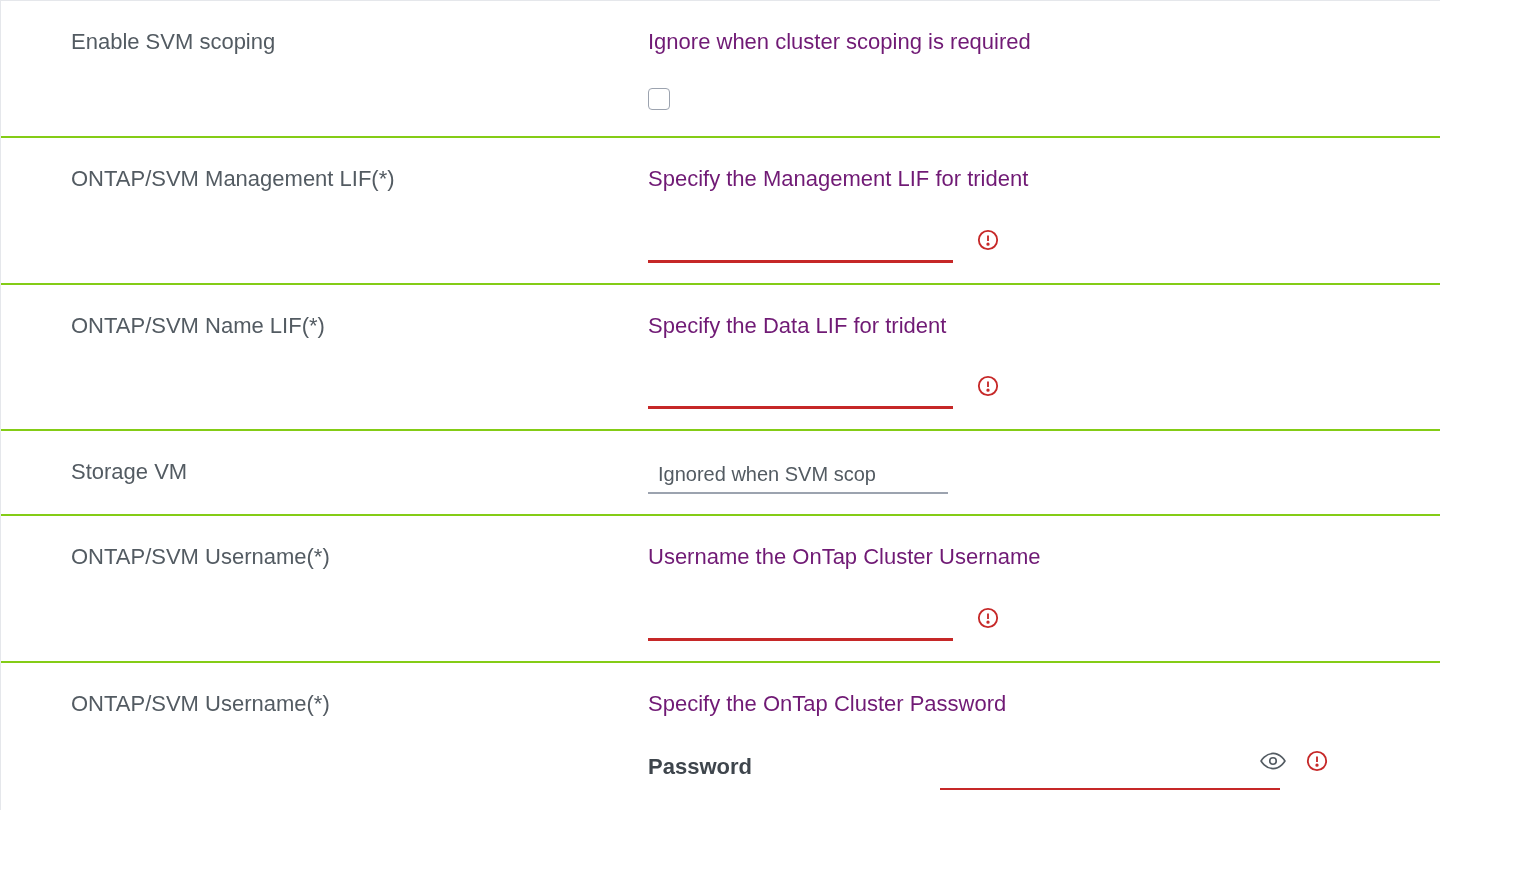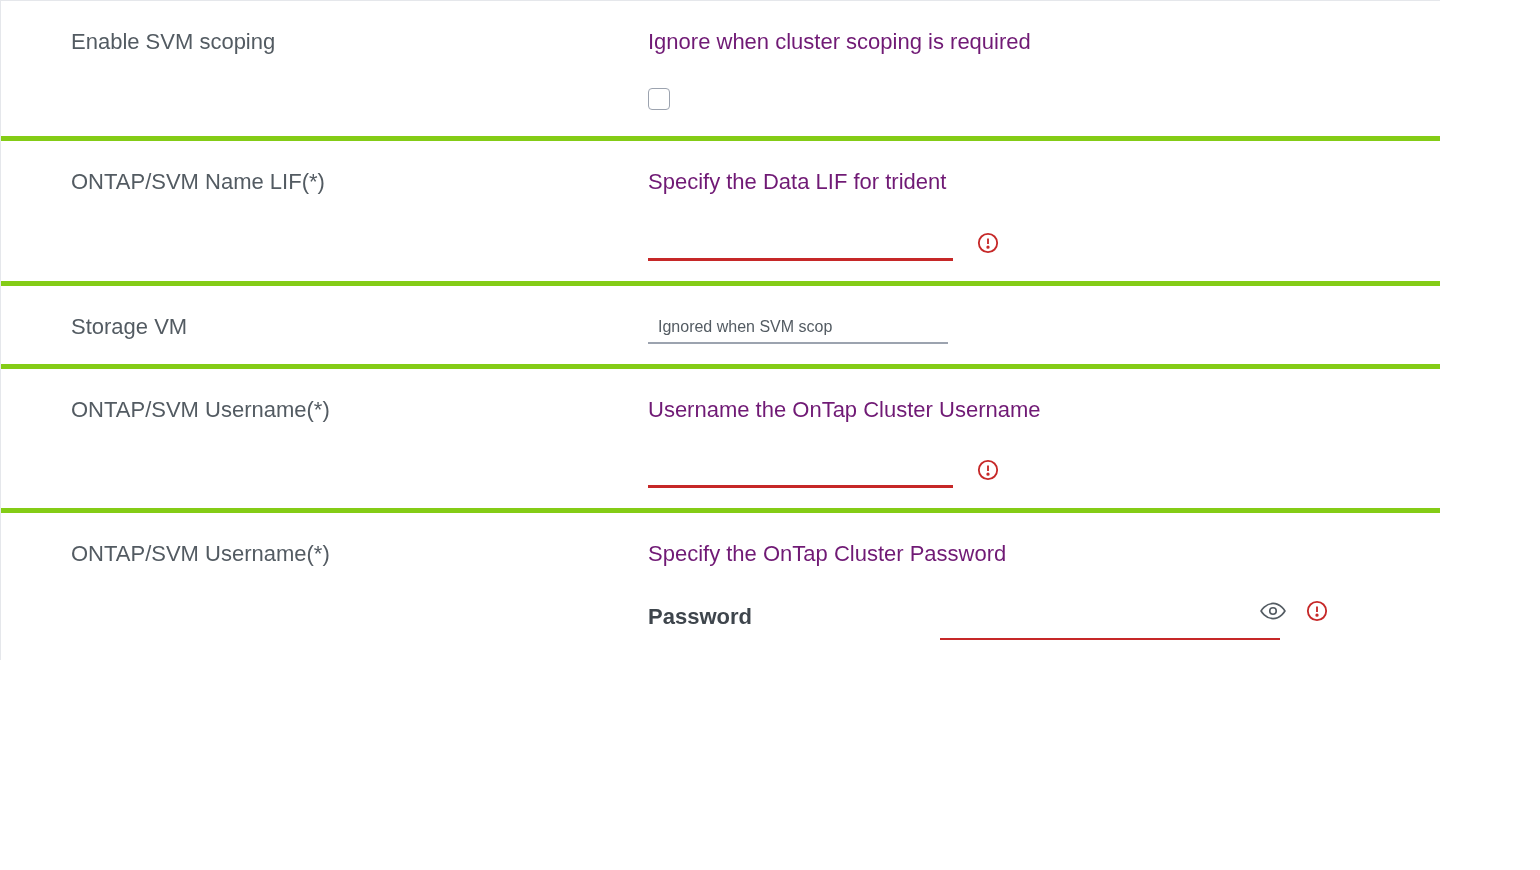--- a/index.html
+++ b/index.html
@@ -14,21 +14,21 @@
       font-size: 22px;
     }
     .form-container {
       width: 1440px;
       margin: 0;
       border-top: 1px solid #E5E7EB;
       border-left: 1px solid #E5E7EB;
     }
     .form-row {
       display: flex;
-      border-bottom: 5px solid #84cc16;
+      border-bottom: 2px solid #84cc16;
       padding: 26px 0 20px 0;
       position: relative;
     }
     .form-row.last {
       border-bottom: none;
     }
     .label-col {
       width: 577px;
       padding-left: 70px;
       flex-shrink: 0;
@@ -62,21 +62,21 @@
     }
     .input-wrap {
       position: relative;
       display: inline-block;
       width: 325px;
     }
     .text-input {
       width: 300px;
       border: none;
       border-bottom: 2px solid #9CA3AF;
-      font-size: 16px;
+      font-size: 20px;
       padding: 6px 4px 6px 10px;
       outline: none;
       color: #535B62;
       background: transparent;
       font-family: inherit;
     }
     .text-input.error {
       border-bottom: 3px solid #C62828;
       width: 305px;
     }
@@ -148,20 +148,38 @@
       <div class="label">Enable SVM scoping</div>
     </div>
     <div class="value-col">
       <div class="description">Ignore when cluster scoping is required</div>
       <div class="checkbox-container">
         <div class="checkbox"></div>
       </div>
     </div>
   </div>
 
+  <div class="form-row">
+    <div class="label-col">
+      <div class="label">ONTAP/SVM Management LIF(*)</div>
+    </div>
+    <div class="value-col">
+      <div class="description">Specify the Management LIF for trident</div>
+      <div class="input-wrap">
+        <input type="text" class="text-input error" value="" style="">
+        <span class="error-icon">
+          <svg viewBox="0 0 24 24" fill="none" stroke="currentColor" stroke-width="2">
+            <circle cx="12" cy="12" r="10"></circle>
+            <line x1="12" y1="7" x2="12" y2="13"></line>
+            <circle cx="12" cy="16.5" r="0.8" fill="currentColor"></circle>
+          </svg>
+        </span>
+      </div>
+    </div>
+  </div>
 
   <div class="form-row">
     <div class="label-col">
       <div class="label">ONTAP/SVM Name LIF(*)</div>
     </div>
     <div class="value-col">
       <div class="description">Specify the Data LIF for trident</div>
       <div class="input-wrap">
         <input type="text" class="text-input error" value="" style="">
         <span class="error-icon">

